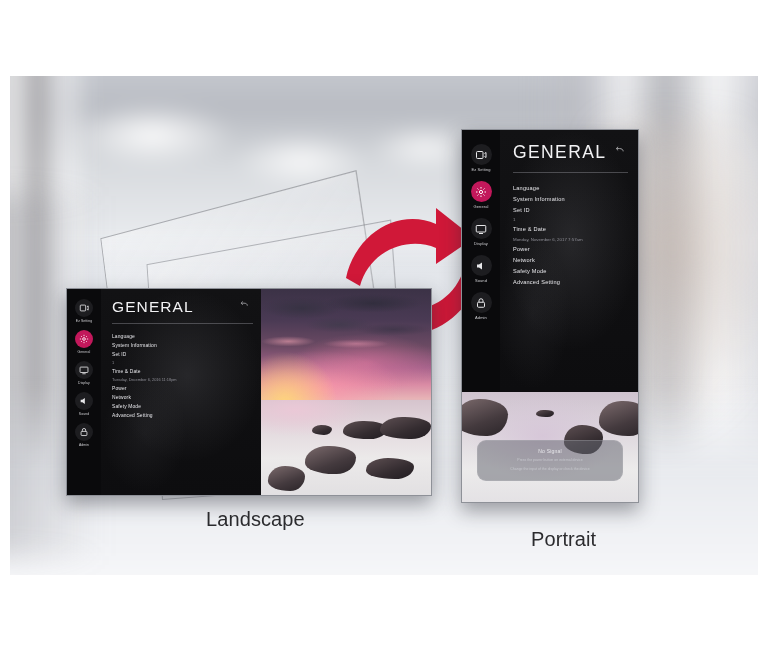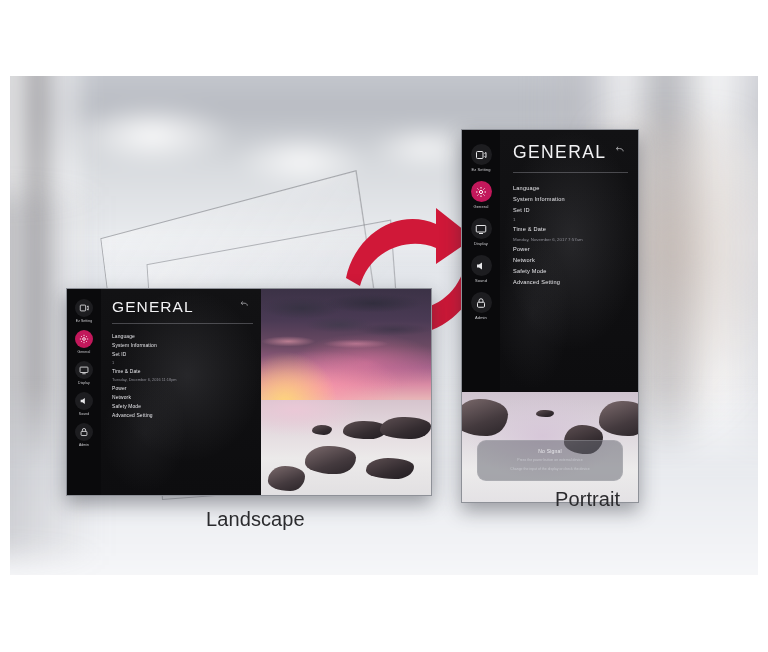--- a/index.html
+++ b/index.html
@@ -207,21 +207,21 @@
     text-align:center;padding:7px 6px 8px;
   }
   .nosig-t{color:#e7e7ea;font-size:5px;letter-spacing:.2px;}
   .nosig-b{color:#c6c7cd;font-size:3.5px;line-height:6px;margin-top:3px;}
 
   
   .cap{
     position:absolute;color:#2b2b2e;font-size:20px;letter-spacing:.1px;
   }
   .cap-land{left:206px;top:508px;}
-  .cap-port{left:531px;top:488px;margin-left:24px;}
+  .cap-port{left:531px;top:528px;}
 </style>
 </head>
 <body>
 
 <div class="page">
 
   <div class="stage">
     <div class="bg-base"></div>
     <div class="bg-ceiling"></div>
     <div class="bg-cols"></div>

